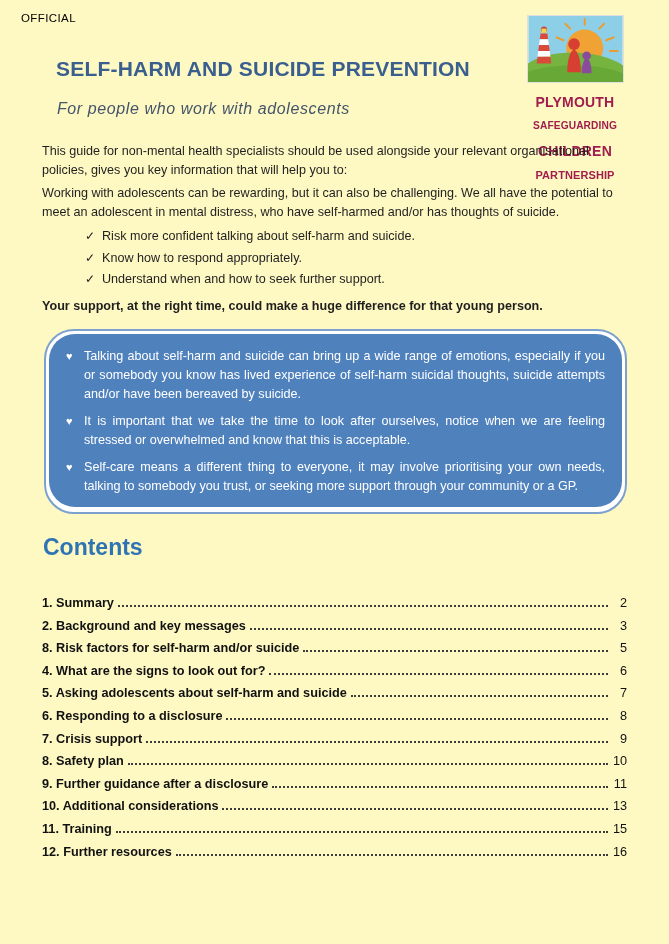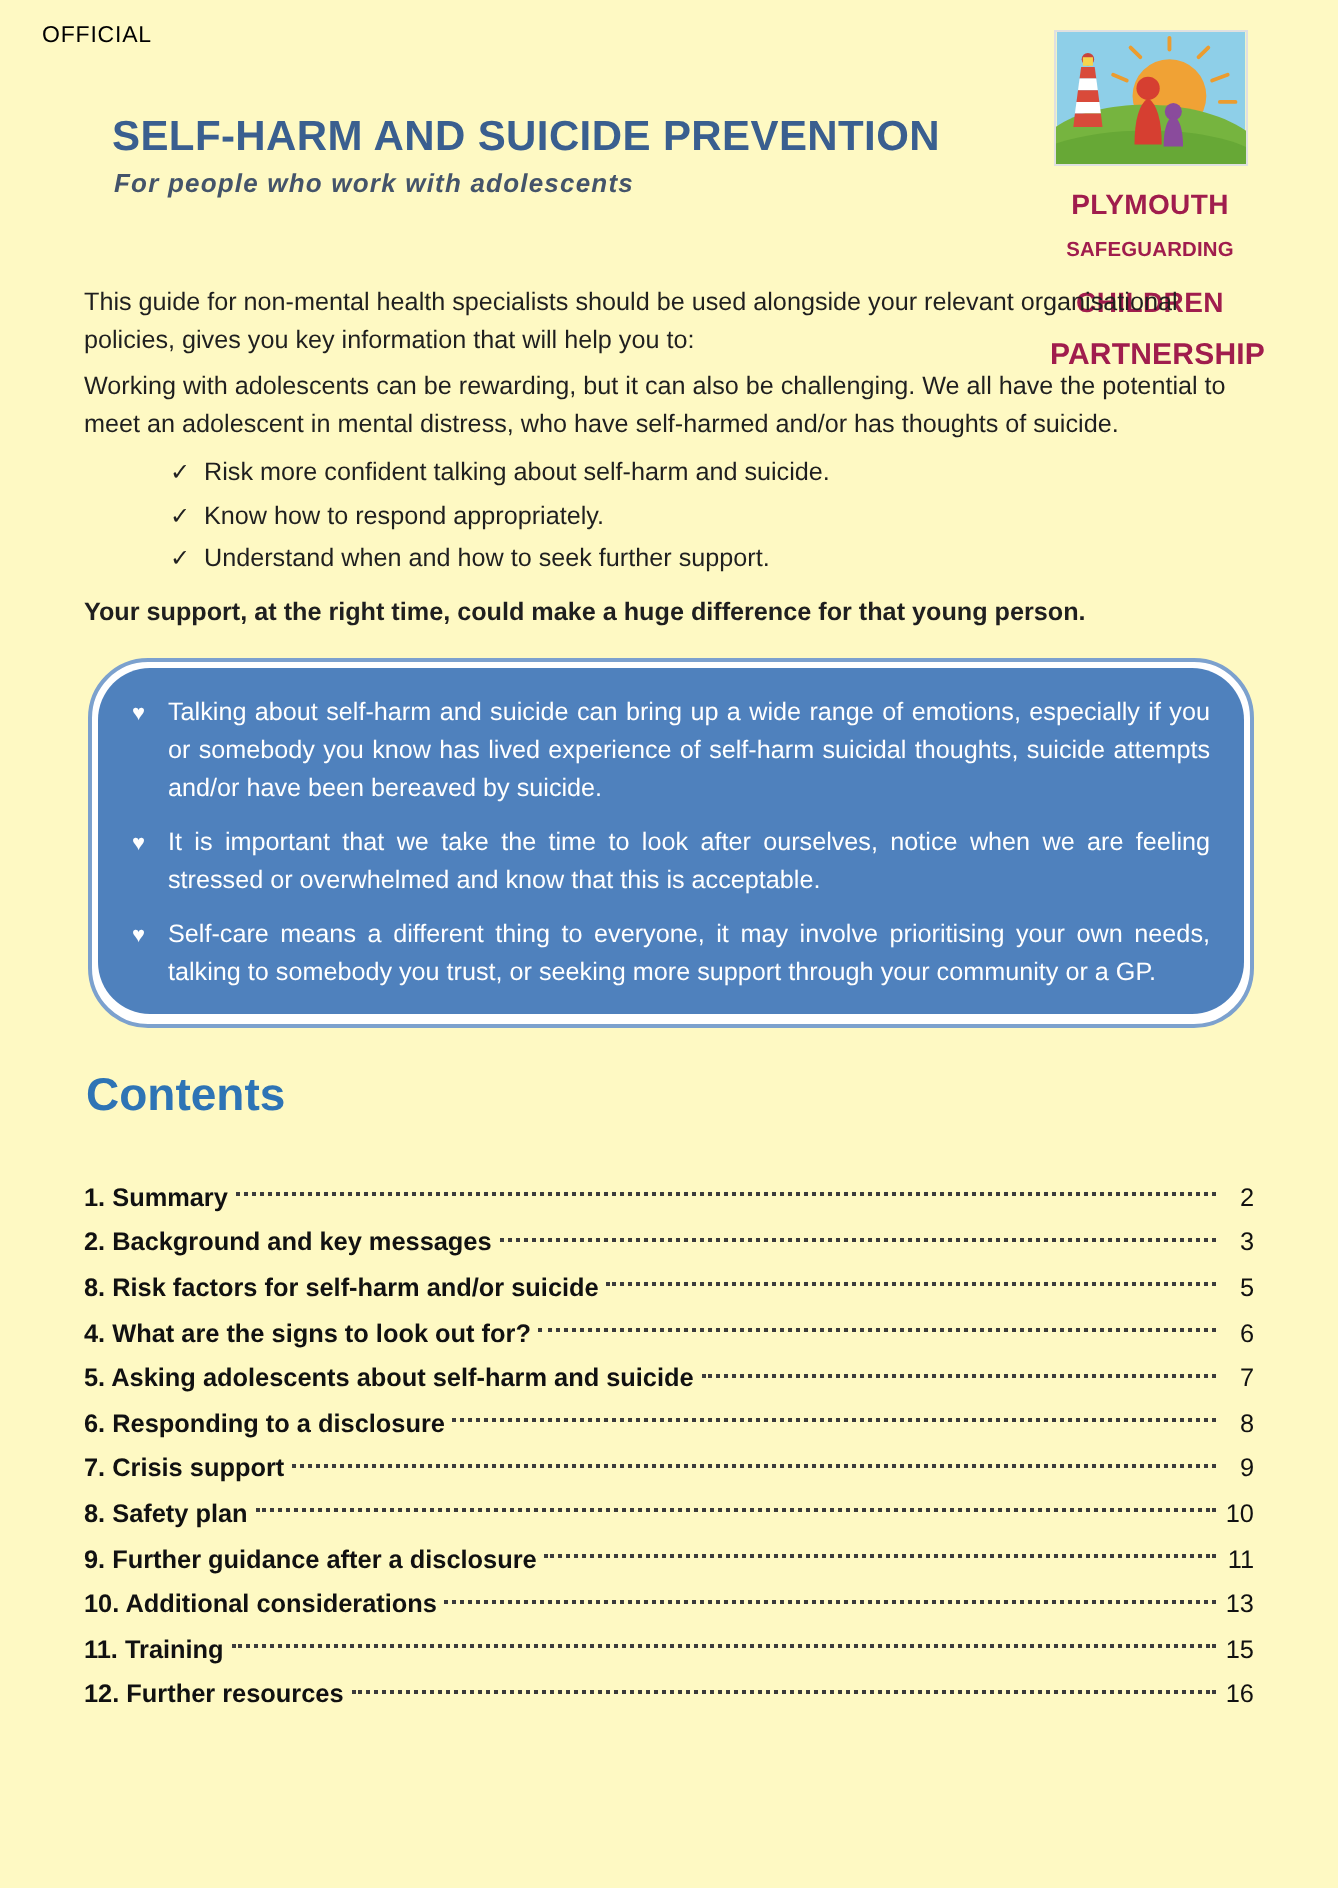--- a/index.html
+++ b/index.html
@@ -29,24 +29,24 @@
     top: 57px;
     font-size: 21px;
     font-weight: bold;
     letter-spacing: 0.2px;
     color: var(--title-blue, #3A5F8F);
   }
 
   .doc-subtitle {
     position: absolute;
     left: 57px;
-    top: 84px;
-    font-size: 13px;
+    top: 100px;
+    font-size: 16px;
     font-style: italic;
-    font-weight: bold;
+    font-weight: normal;
     letter-spacing: 0.6px;
     color: var(--subtitle-gray, #44546A);
   }
 
   .logo {
     position: absolute;
     top: 15px;
     right: 44px;
     width: 100px;
     text-align: center;
@@ -61,21 +61,21 @@
   .logo-line {
     color: var(--logo-maroon, #A01D4D);
     font-weight: bold;
     line-height: 1.02;
     letter-spacing: 0.2px;
     white-space: nowrap;
     margin-top: 12px;
   }
   .logo-line.big { font-size: 14px; }
   .logo-line.small { font-size: 10.2px; letter-spacing: 0.1px; }
-  .logo-line.small2 { font-size: 15px; letter-spacing: 0.1px; }
+  .logo-line.small2 { font-size: 11px; letter-spacing: 0.1px; }
 
   .content {
     position: absolute;
     left: 42px;
     right: 42px;
     top: 142px;
   }
 
   .content p {
     font-size: 12.6px;
@@ -140,21 +140,21 @@
     margin-top: 20px;
     margin-left: 1px;
     font-size: 23px;
     font-weight: bold;
     color: var(--contents-blue, #2E74B5);
   }
 
   .toc { margin-top: 26px; }
   .toc-row {
     display: flex;
-    align-items: center;
+    align-items: flex-end;
     height: 22.6px;
     font-size: 12.7px;
     color: #111111;
     text-decoration: none;
     cursor: pointer;
   }
   .toc-label { font-weight: bold; white-space: nowrap; }
   .toc-leader {
     flex: 1;
     border-bottom: 2px dotted #3c3c3c;

